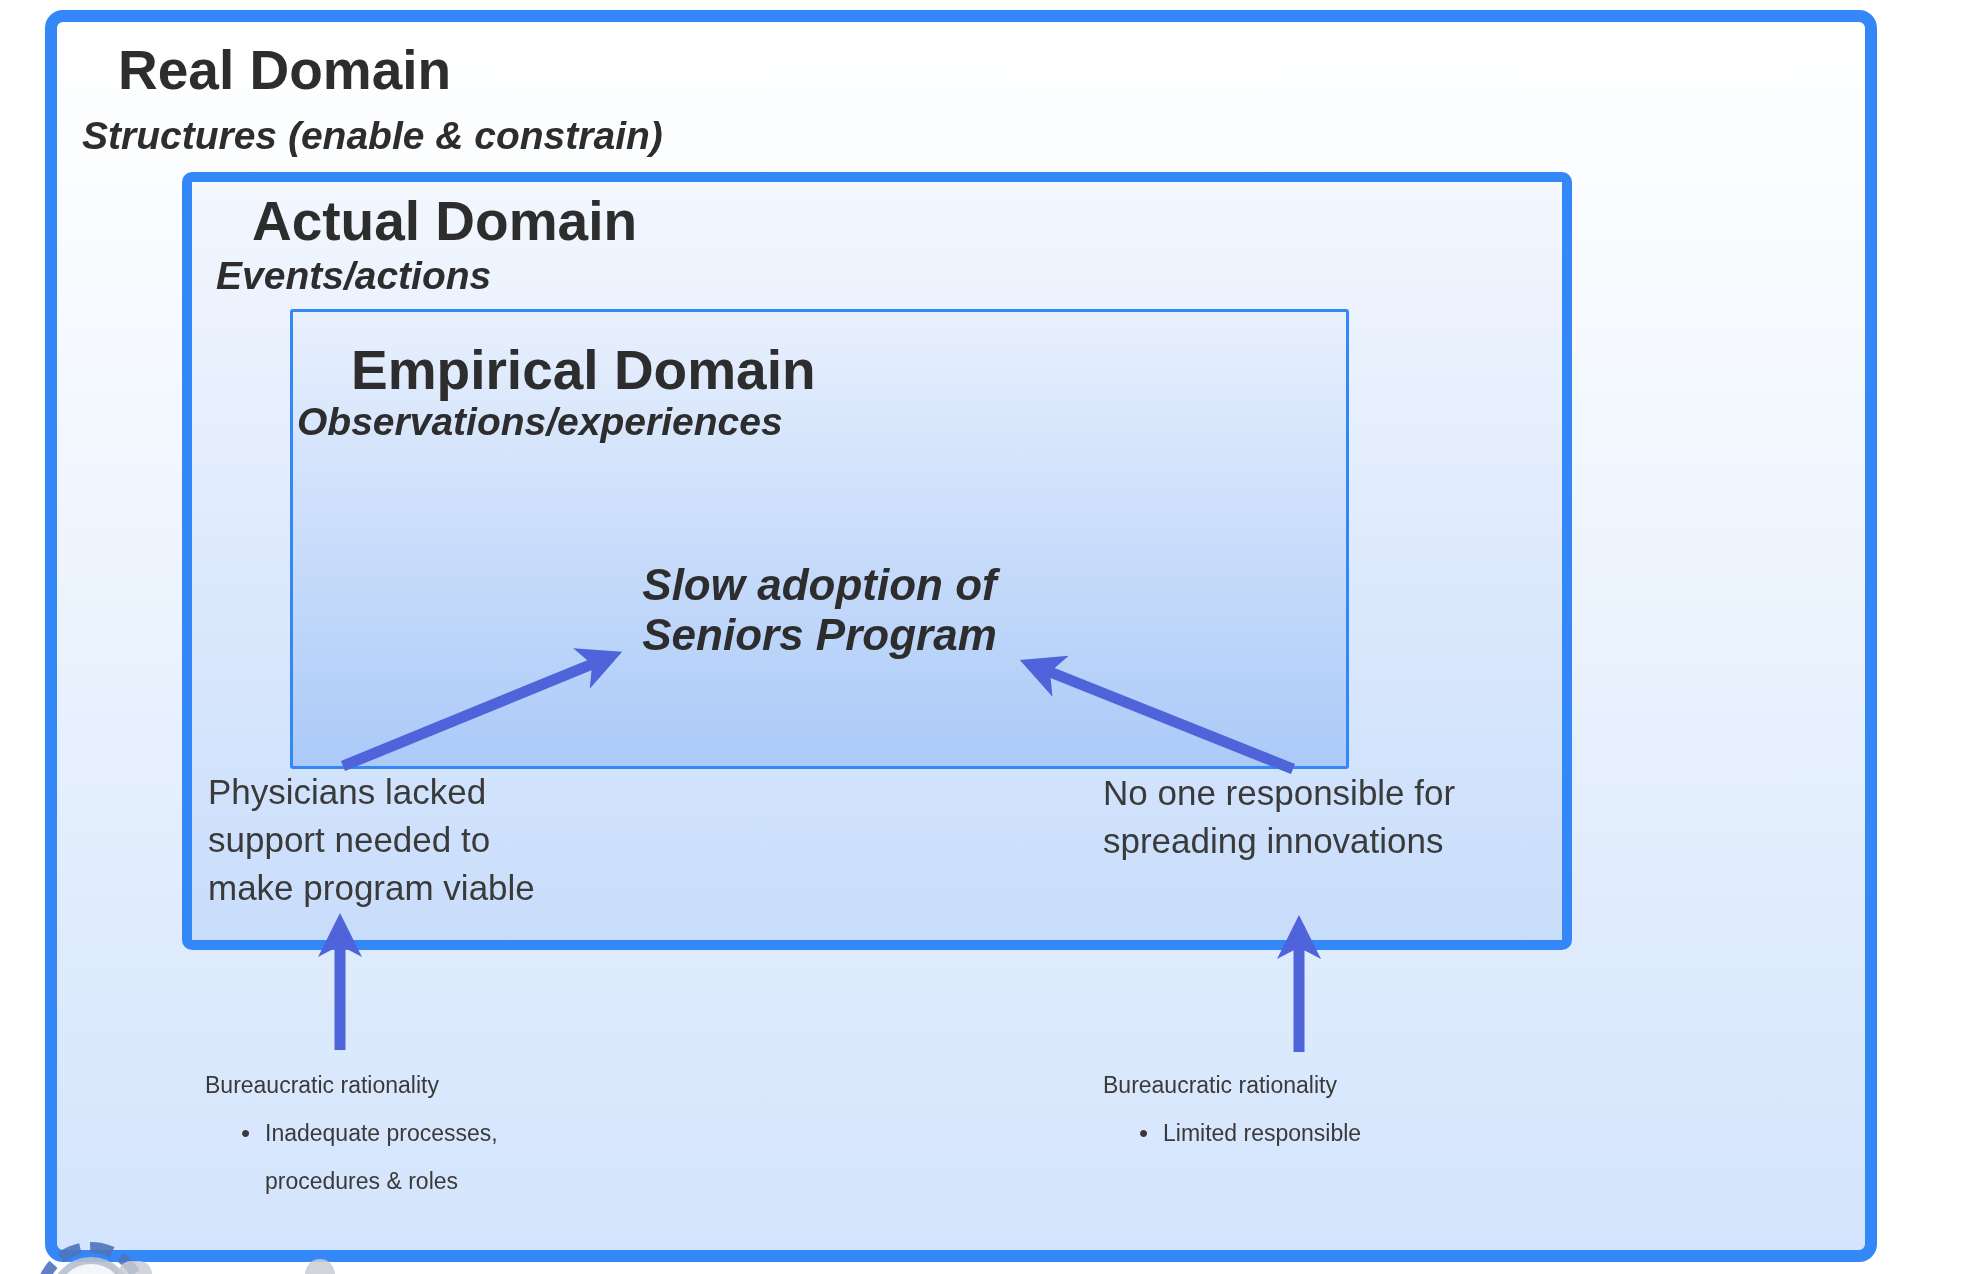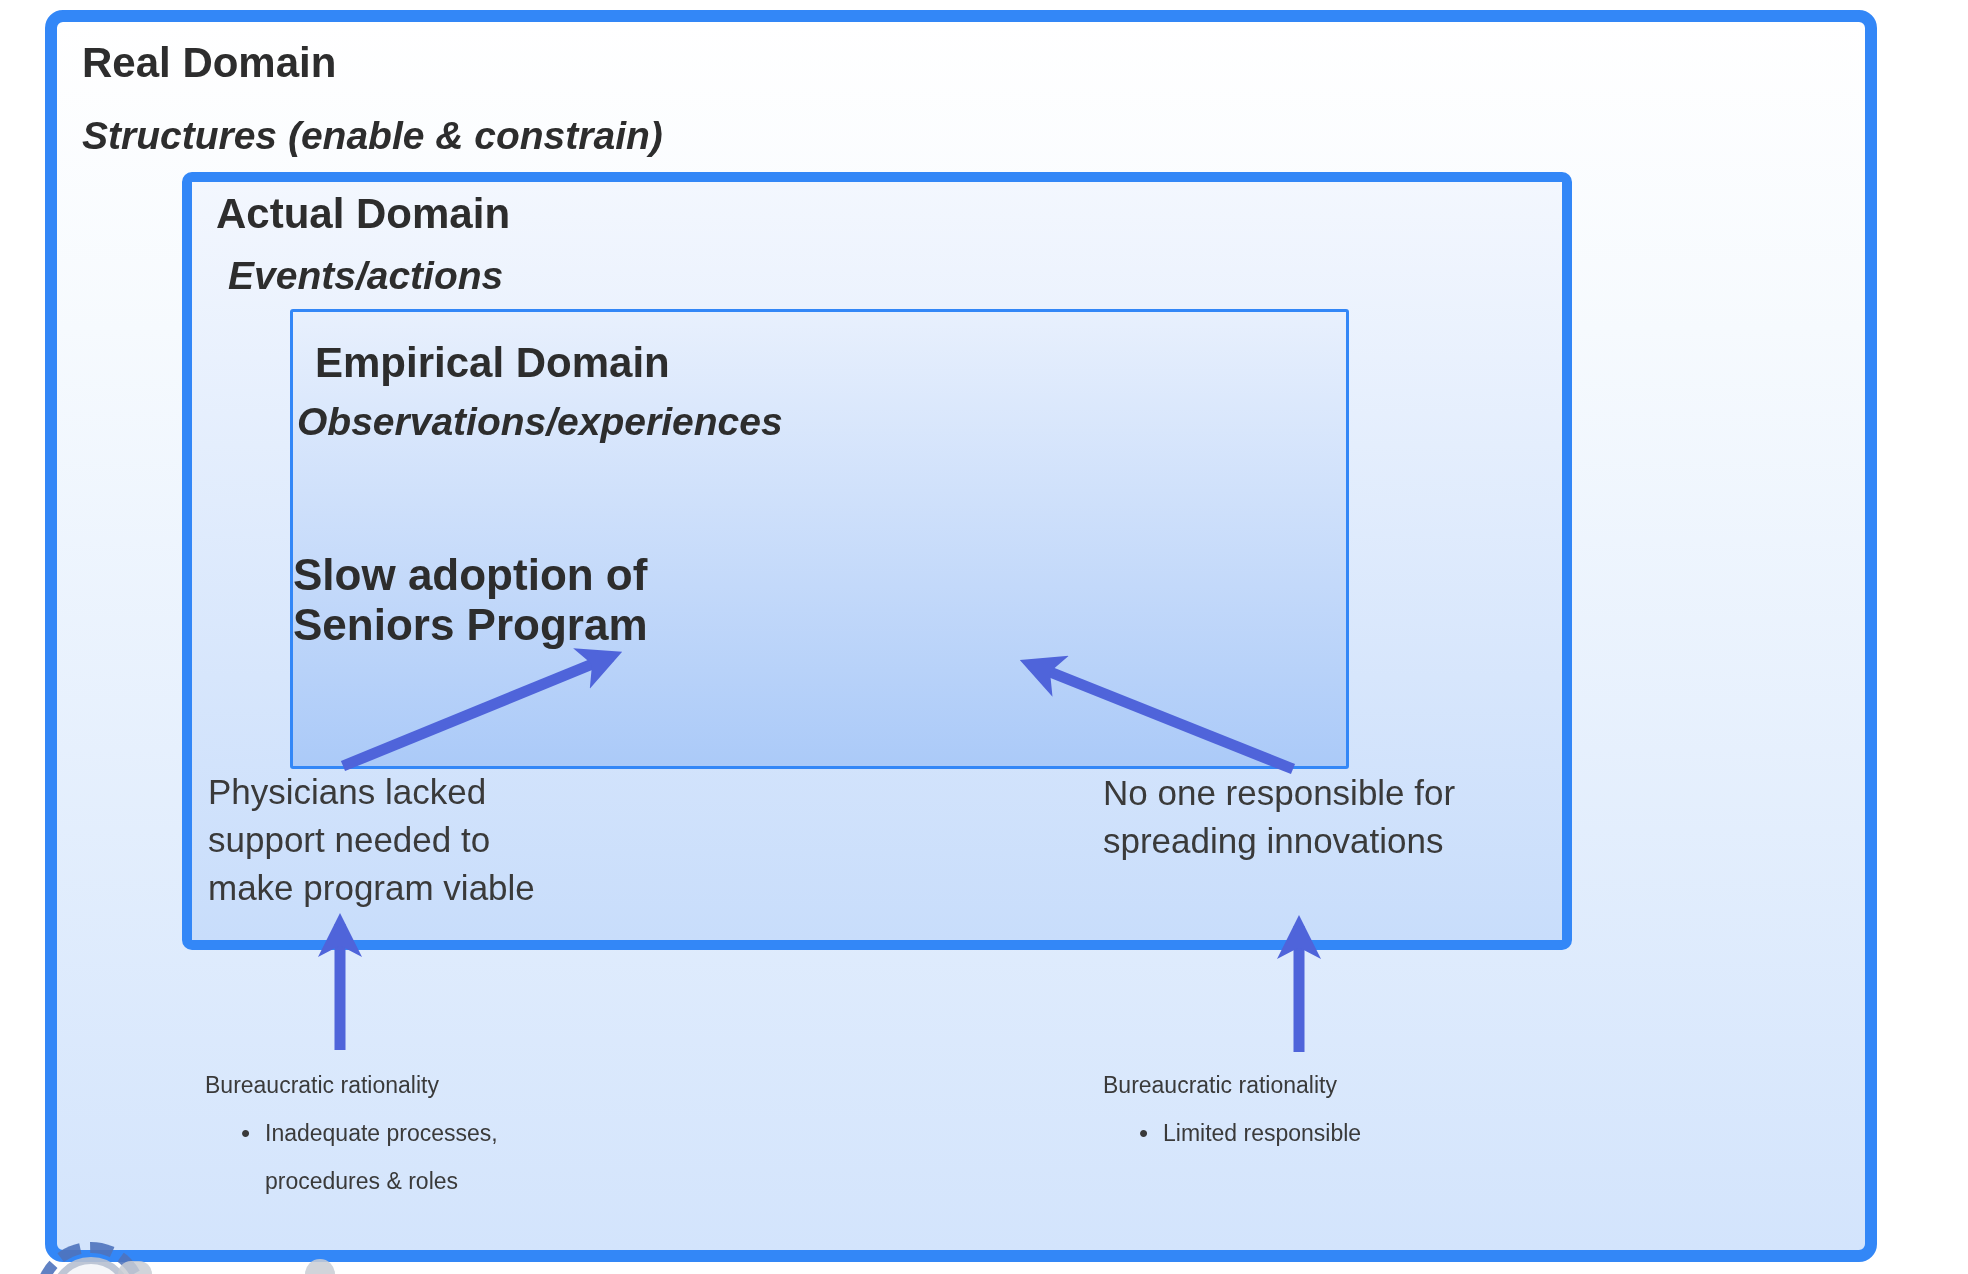--- a/index.html
+++ b/index.html
@@ -18,37 +18,37 @@
     left:182px; top:172px; width:1390px; height:778px;
     border:10px solid var(--border-blue,#3387f7); border-radius:10px;
     background:linear-gradient(180deg,#f3f7fe 0%,#c8ddfb 100%);
   }
   .empirical {
     left:290px; top:309px; width:1059px; height:460px;
     border:3px solid var(--border-blue,#3387f7); border-radius:3px;
     background:linear-gradient(180deg,#e8f0fd 0%,#abcaf8 100%);
   }
   .title {
-    position:absolute; font-weight:bold; font-size:42px; line-height:1.15;
-    color:var(--text-dark,#2d2d2d); white-space:nowrap;
+    position:absolute; font-weight:bold; font-size:55px; line-height:1.15;
+    color:var(--text-dark,#2d2d2d); white-space:nowrap;margin-left:36px;
   }
   .subtitle {
     position:absolute; font-weight:bold; font-style:italic; font-size:39px;
     line-height:1.15; color:var(--text-dark,#2d2d2d); white-space:nowrap;
   }
   .real .title    { left:25px; top:17px; }
   .real .subtitle { left:25px; top:92px; }
   .actual .title    { left:24px; top:8px; }
-  .actual .subtitle { left:24px; top:72px;margin-left:12px; }
+  .actual .subtitle { left:24px; top:72px; }
   .empirical .title    { left:22px; top:27px; }
   .empirical .subtitle { left:4px; top:88px; }
   .event-label {
-    position:absolute; left:0; top:238px; width:100%;
-    font-weight:bold; font-size:44px; line-height:50px;
-    white-space:pre-line; color:var(--text-dark,#2d2d2d);
+    position:absolute; left:0; top:248px; width:100%;
+    text-align:center; font-weight:bold; font-size:44px; line-height:50px;
+    white-space:pre-line; color:var(--text-dark,#2d2d2d);font-style:italic;
   }
   .note {
     position:absolute; font-size:35px; line-height:48px;
     color:var(--text-body,#3a3a3a); white-space:pre-line;
   }
   .cause-left  { left:208px; top:768px; width:460px; }
   .cause-right { left:1103px; top:769px; width:460px; }
   .mech { position:absolute; width:480px; font-size:23px; line-height:48px; color:var(--text-body,#3a3a3a); }
   .mech-left  { left:205px; top:1061px; }
   .mech-right { left:1103px; top:1061px; }

